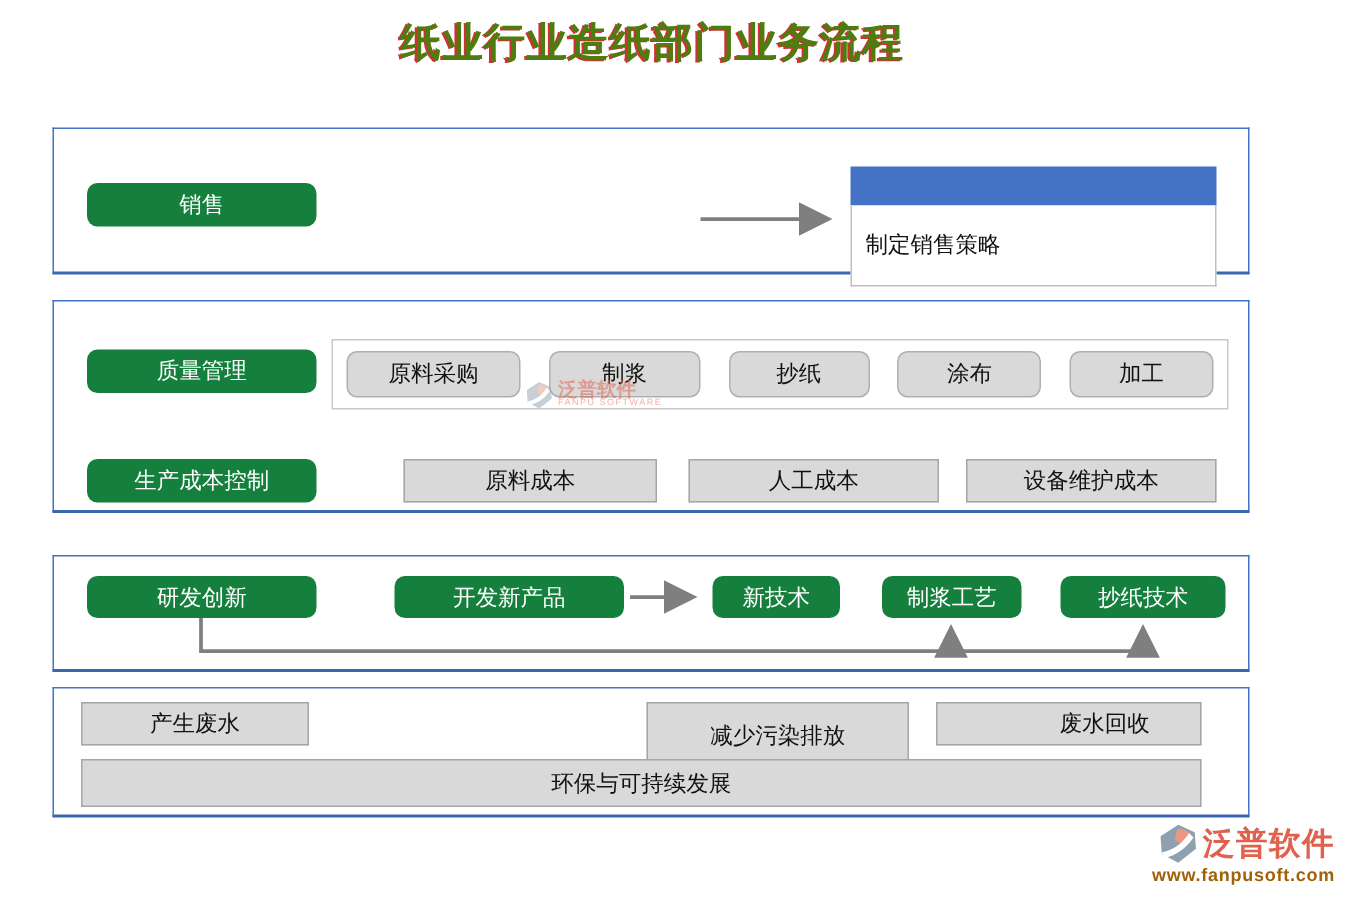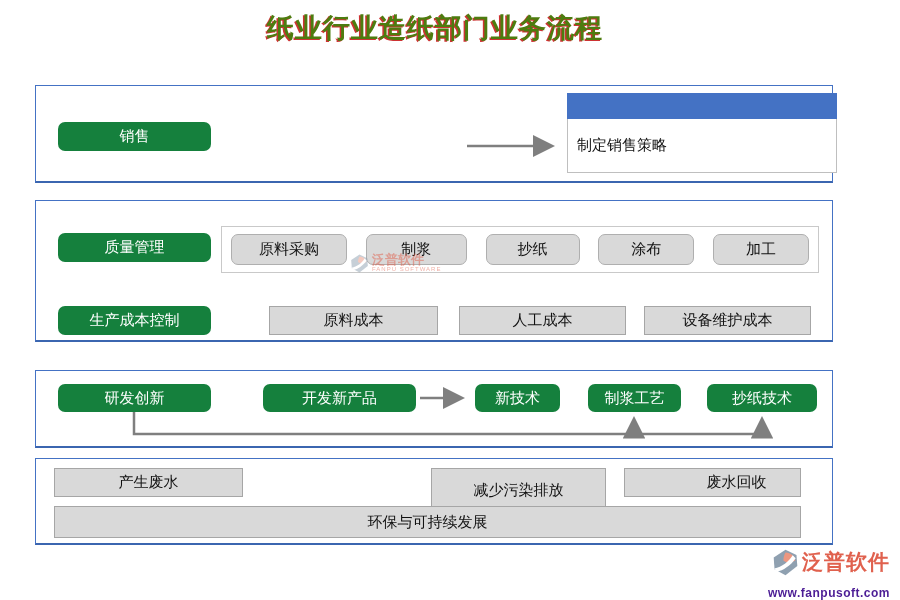--- a/index.html
+++ b/index.html
@@ -43,34 +43,34 @@
 
   .watermark{position:absolute;left:350px;top:253px;display:flex;align-items:center;
              gap:3px;opacity:.5;z-index:6;}
   .watermark .wm-name{font-size:13px;font-weight:bold;color:#E0614E;line-height:13px;}
   .watermark .wm-sub{font-size:6px;color:#E0614E;letter-spacing:1px;line-height:7px;}
 
   .logo{position:absolute;right:10px;top:548px;display:flex;flex-direction:column;
         align-items:flex-end;z-index:6;}
   .logo-row{display:flex;align-items:center;gap:3px;}
   .logo-name{font-size:21px;font-weight:bold;color:#E0614E;letter-spacing:1px;}
-  .logo-url{font-size:12px;font-weight:bold;color:#4c1d95;letter-spacing:.5px;margin-top:10px;}
+  .logo-url{font-size:12px;font-weight:bold;color:#a16207;letter-spacing:.5px;margin-top:0;}
 </style>
 </head>
 <body>
 
 <div class="stage">
 
   <h1 class="title">纸业行业造纸部门业务流程</h1>
 
   <div class="panel" id="panel-sales">
     <div class="blue-btn" style="left:22px;top:36px;width:153px;height:29px;">销售</div>
 
 
-    <div class="card" style="left:531px;top:7px;width:270px;">
+    <div class="card" style="left:531px;top:25px;width:244px;">
       <div class="card-header"></div>
       <div class="card-body">制定销售策略</div>
     </div>
 
     <svg class="overlay">
       <defs>
         <marker id="ah1" markerWidth="9" markerHeight="9" refX="7" refY="4.5" orient="auto">
           <path d="M0,0 L9,4.5 L0,9 Z" fill="#7F7F7F"></path>
         </marker>
       </defs>
@@ -108,21 +108,21 @@
       <div class="gray-pill" style="width:96px;height:31px;">加工</div>
     </div>
 
     <div class="blue-btn" style="left:22px;top:105px;width:153px;height:29px;">生产成本控制</div>
     <div class="gray-box" style="left:233px;top:105px;width:169px;height:29px;">原料成本</div>
     <div class="gray-box" style="left:423px;top:105px;width:167px;height:29px;">人工成本</div>
     <div class="gray-box" style="left:608px;top:105px;width:167px;height:29px;">设备维护成本</div>
   </div>
 
   <div class="panel" id="panel-env">
-    <div class="gray-box" style="left:18px;top:9px;width:189px;height:29px;">产生废水</div>
+    <div class="gray-box" style="left:18px;top:9px;width:152px;height:29px;">产生废水</div>
     <div class="gray-box" style="left:395px;top:9px;width:175px;height:45px;">减少污染排放</div>
     <div class="gray-box" style="left:588px;top:9px;width:177px;height:29px;padding-left:48px;">废水回收</div>
     <div class="gray-box" style="left:18px;top:47px;width:747px;height:32px;">环保与可持续发展</div>
   </div>
 
   <div class="watermark">
     <svg width="19" height="19" viewBox="0 0 32 32">
       <path d="M16,1 L29,7 L30,20 L16,31 L3,24 L2,10 Z" fill="#8FA0B0"></path>
       <path d="M16,4 C22,4.5 27,8 27.5,13.5 C22,17 16.5,16 13.5,13.5 C13.5,10 14.5,6.5 16,4 Z" fill="#ED9780"></path>
       <path d="M2.5,23 C12,21.5 20,15 24.5,7.5 L28,11 C22,20 13,25.5 6,27 Z" fill="#FFFFFF"></path>

